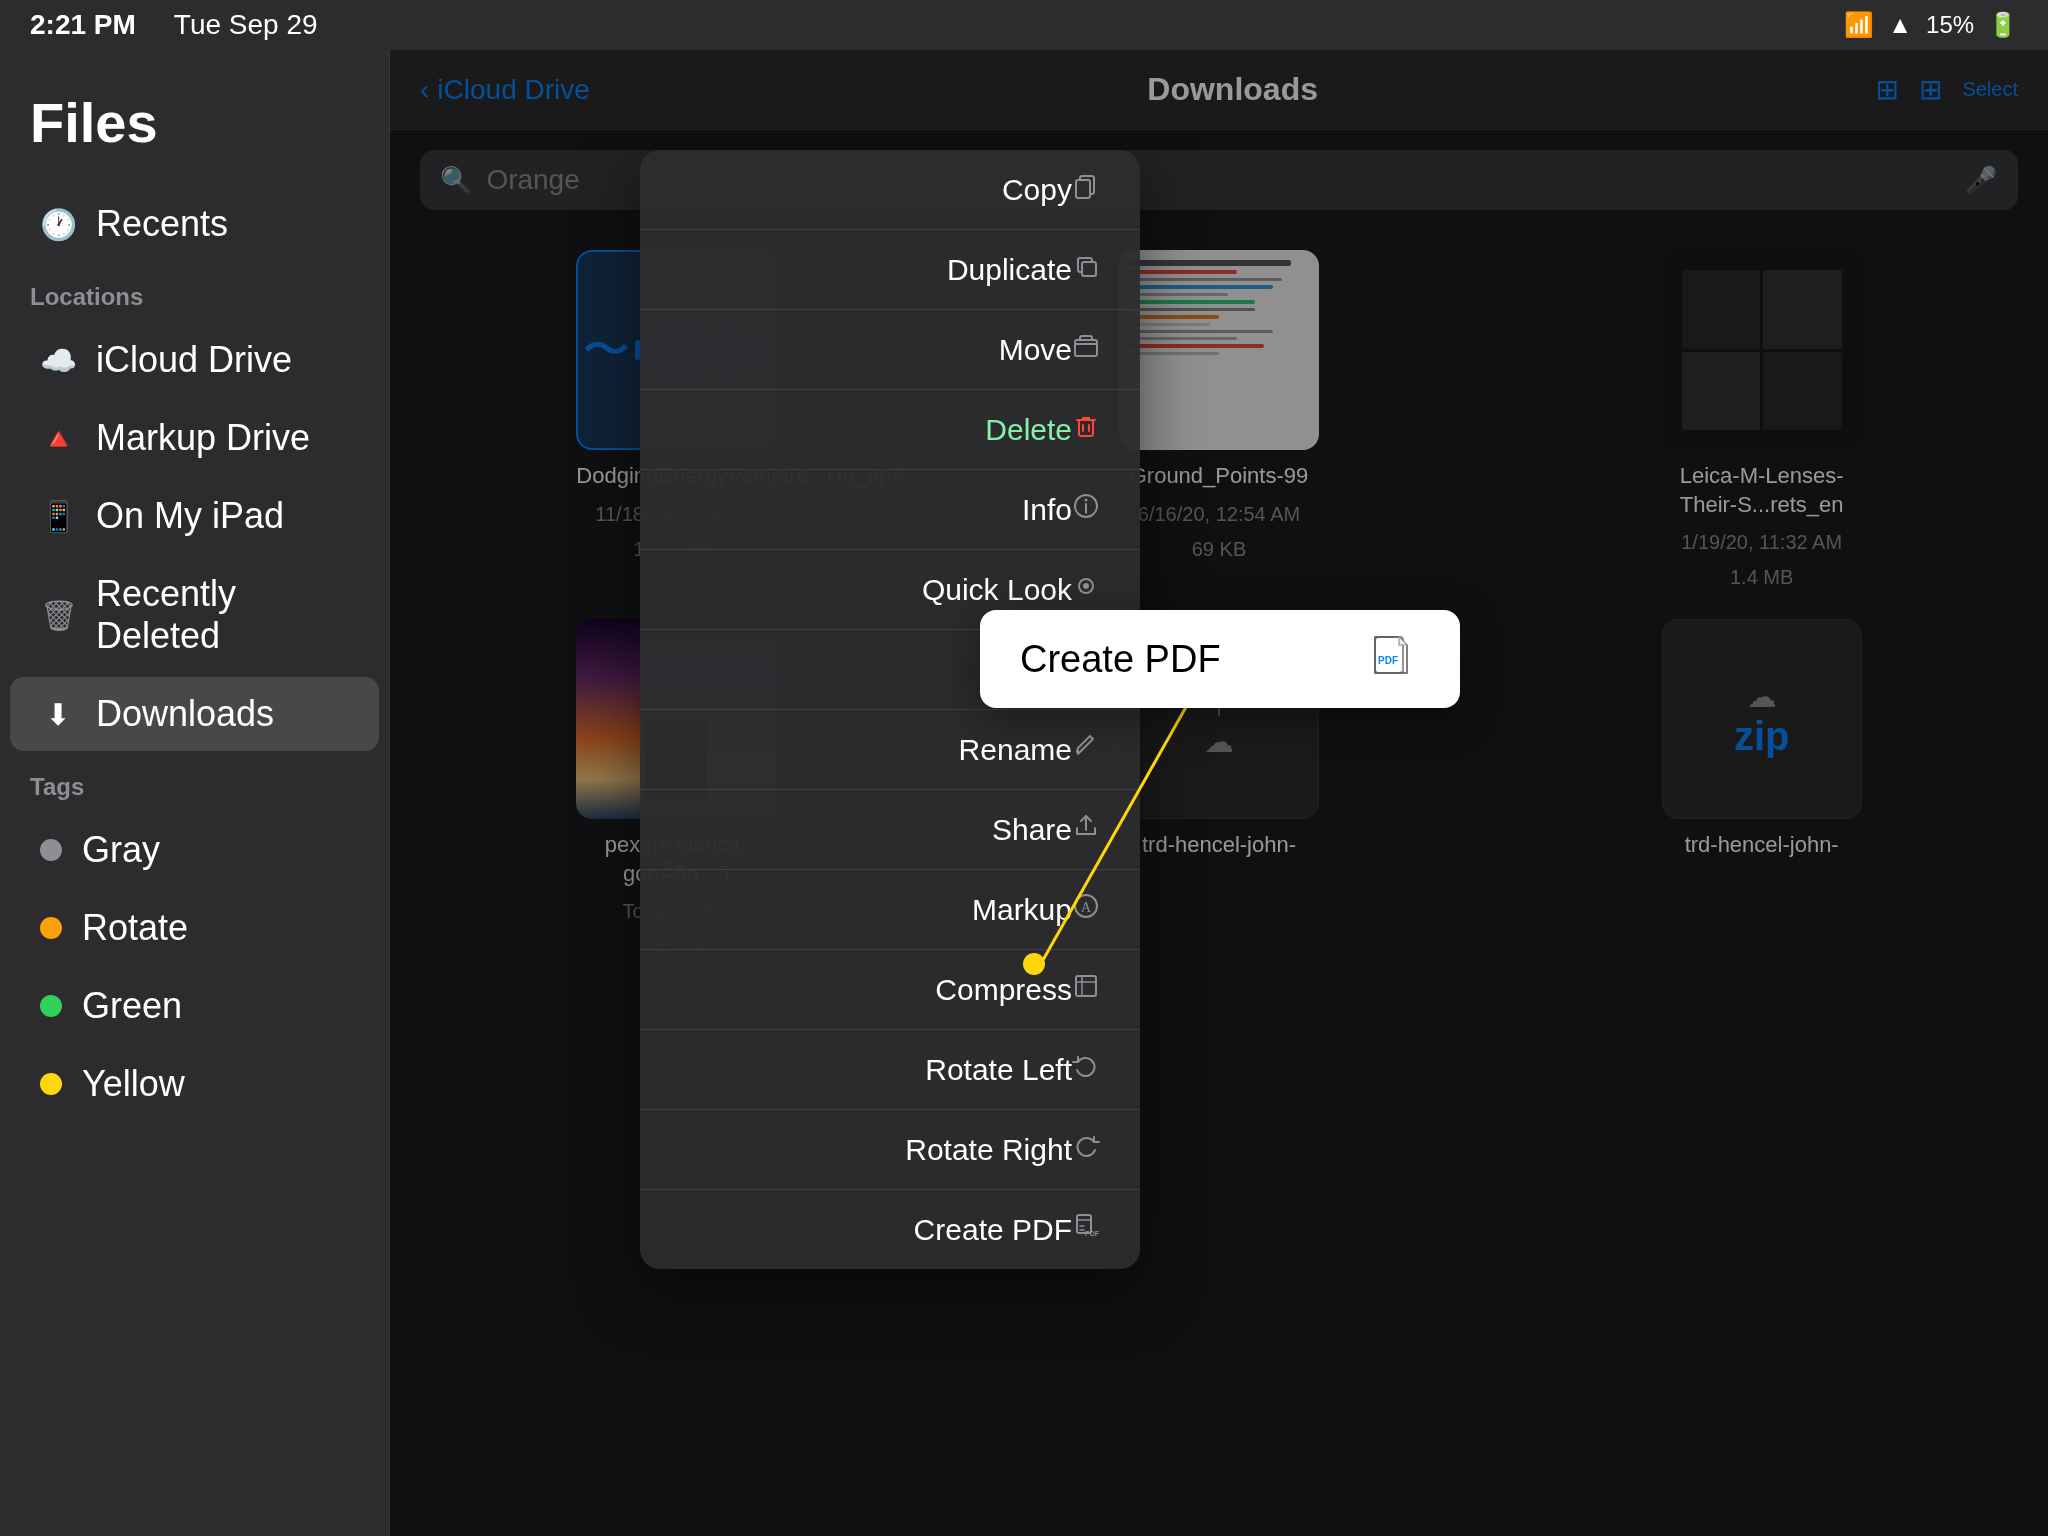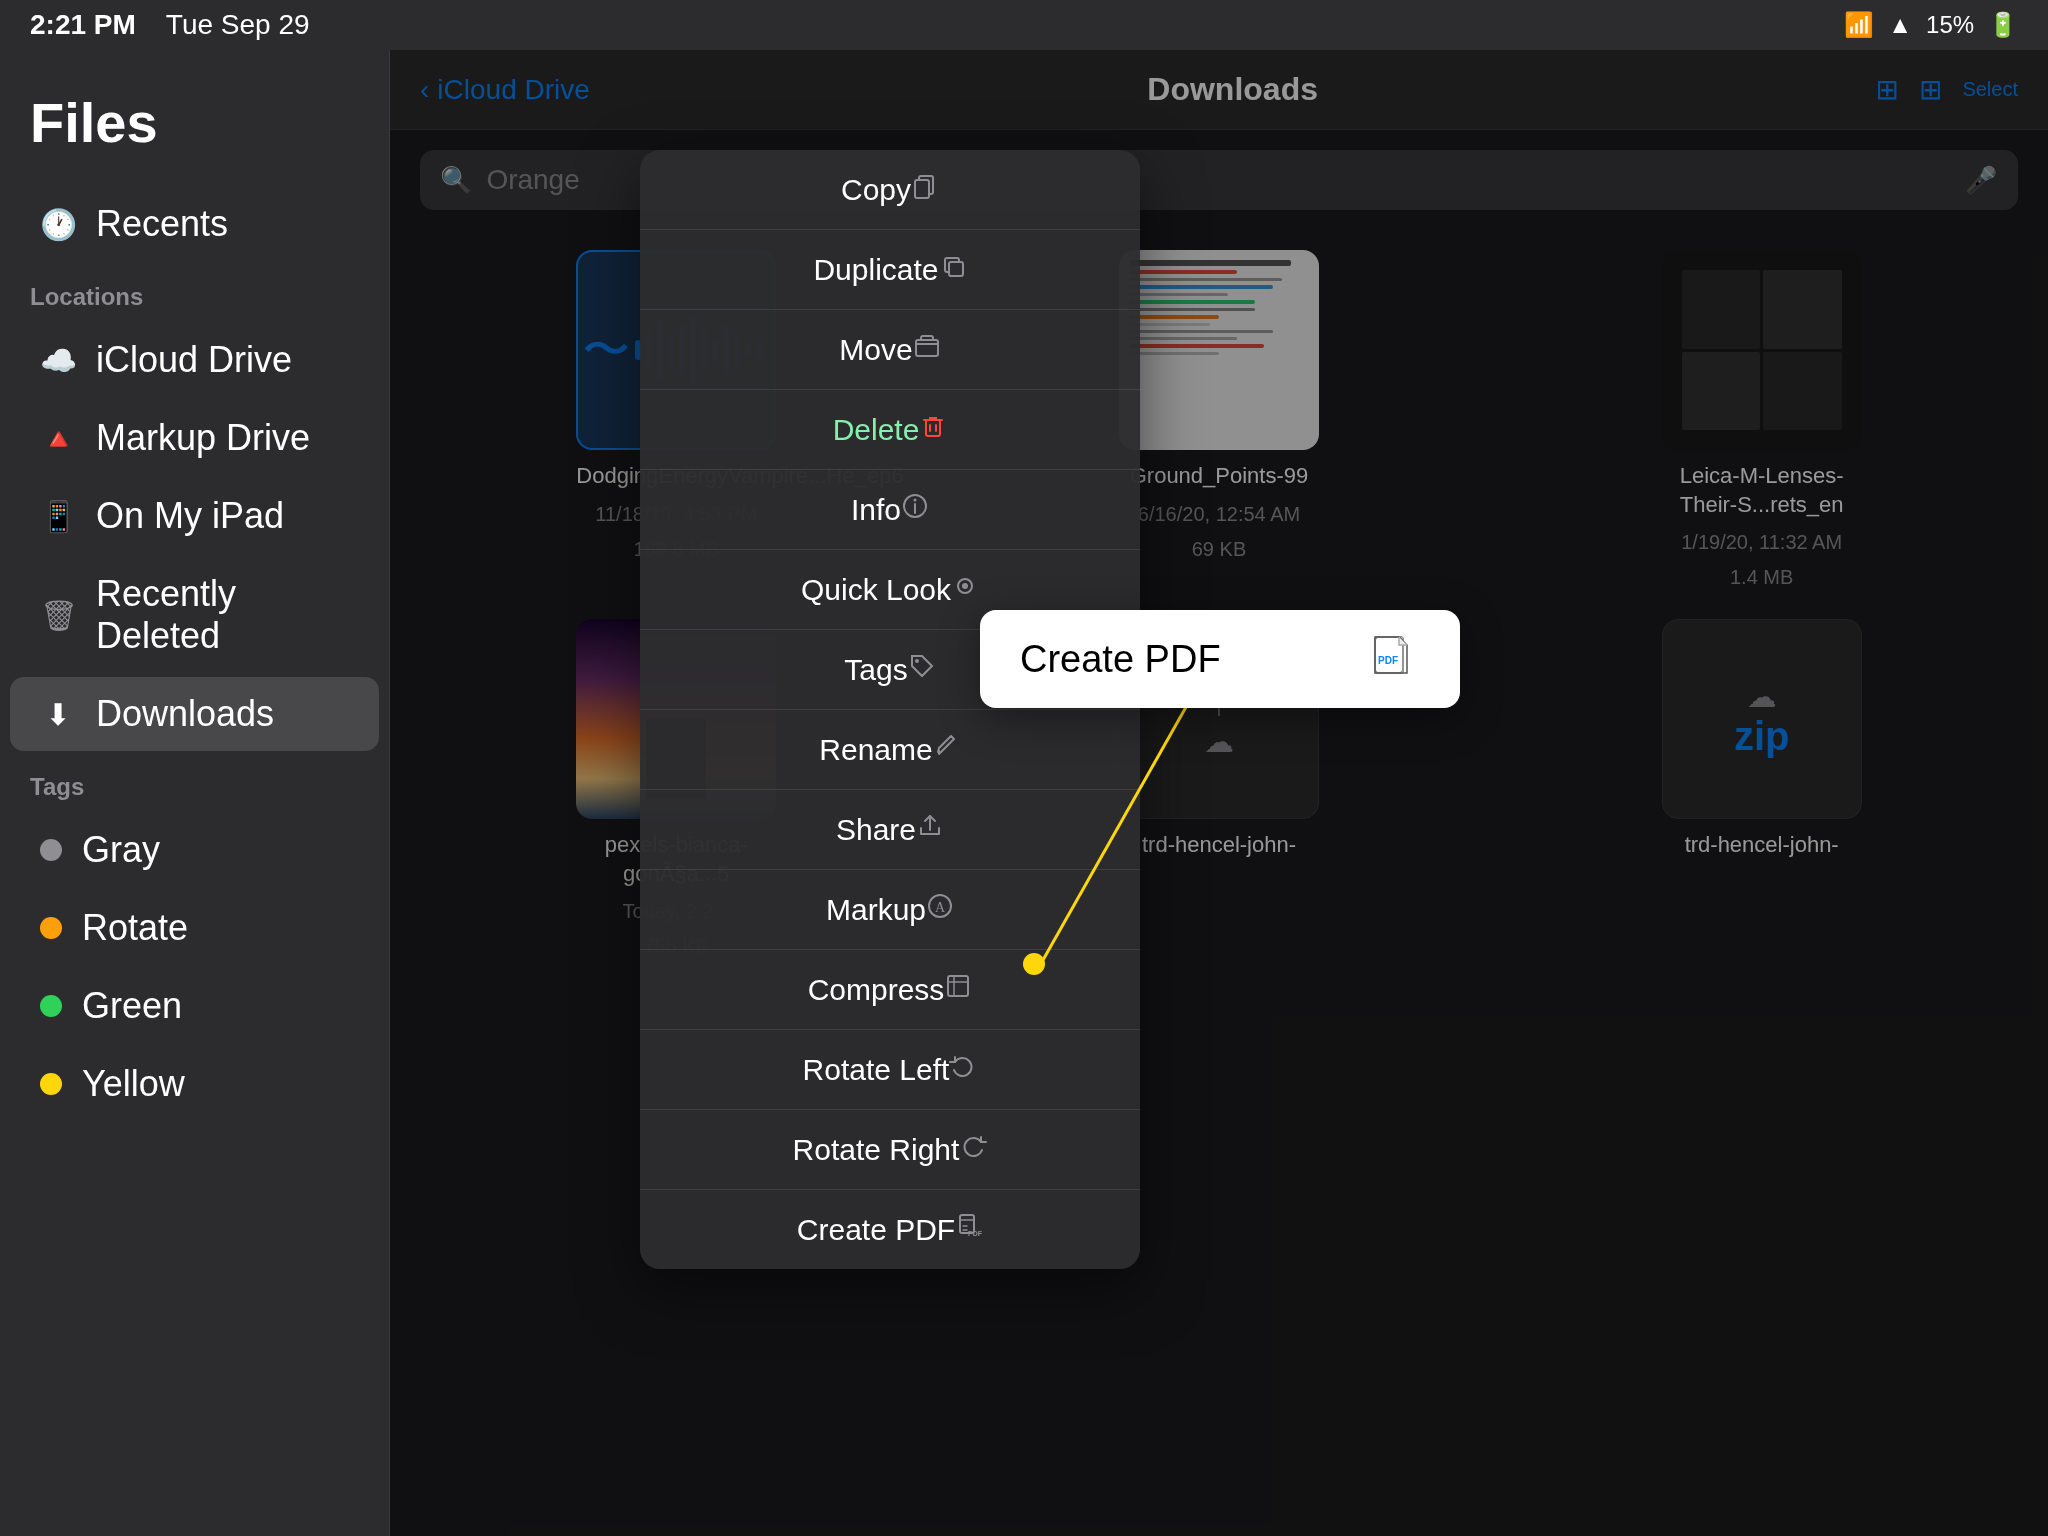--- a/index.html
+++ b/index.html
@@ -25,21 +25,21 @@
       z-index: 100;
     }
     .status-time {
       font-size: 28px;
       font-weight: 600;
       color: #fff;
     }
     .status-date {
       font-size: 28px;
       color: #fff;
-      margin-left: 20px;
+      margin-left: 28px;
     }
     .status-left {
       display: flex;
       align-items: center;
       gap: 10px;
     }
     .status-right {
       display: flex;
       align-items: center;
       gap: 14px;
@@ -272,21 +272,21 @@
       width: 500px;
       background: rgba(44,44,46,0.97);
       border-radius: 20px;
       overflow: hidden;
       z-index: 200;
       box-shadow: 0 20px 60px rgba(0,0,0,0.5);
     }
     .menu-item {
       display: flex;
       align-items: center;
-      justify-content: center;
+      justify-content: flex-end;
       padding: 22px 40px;
       cursor: pointer;
       border-bottom: 1px solid rgba(84,84,88,0.5);
     }
     .menu-item:last-child {
       border-bottom: none;
     }
     .menu-item-label {
       font-size: 30px;
       color: #fff;

